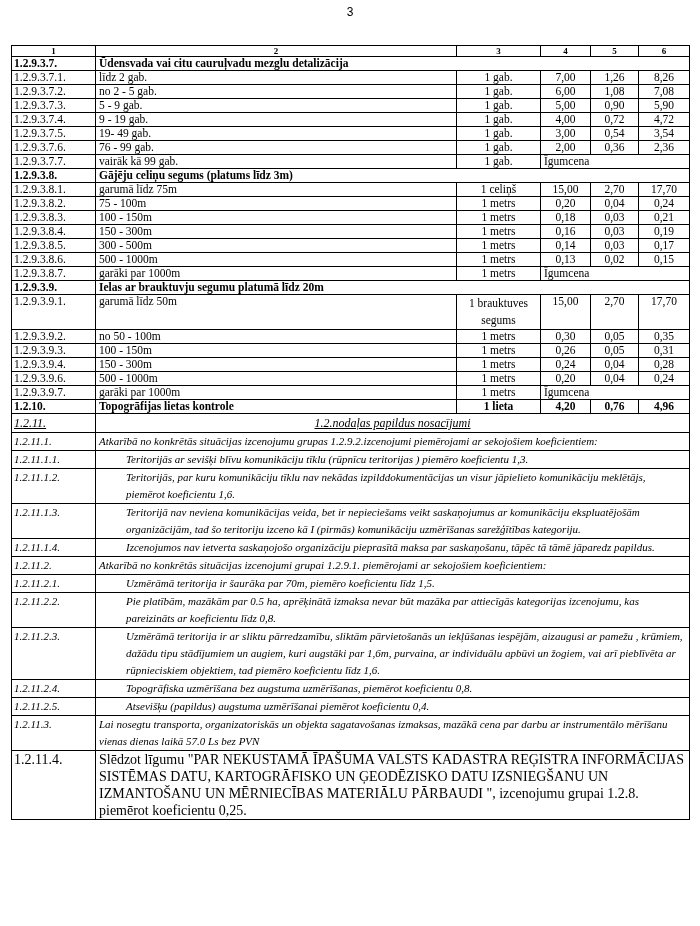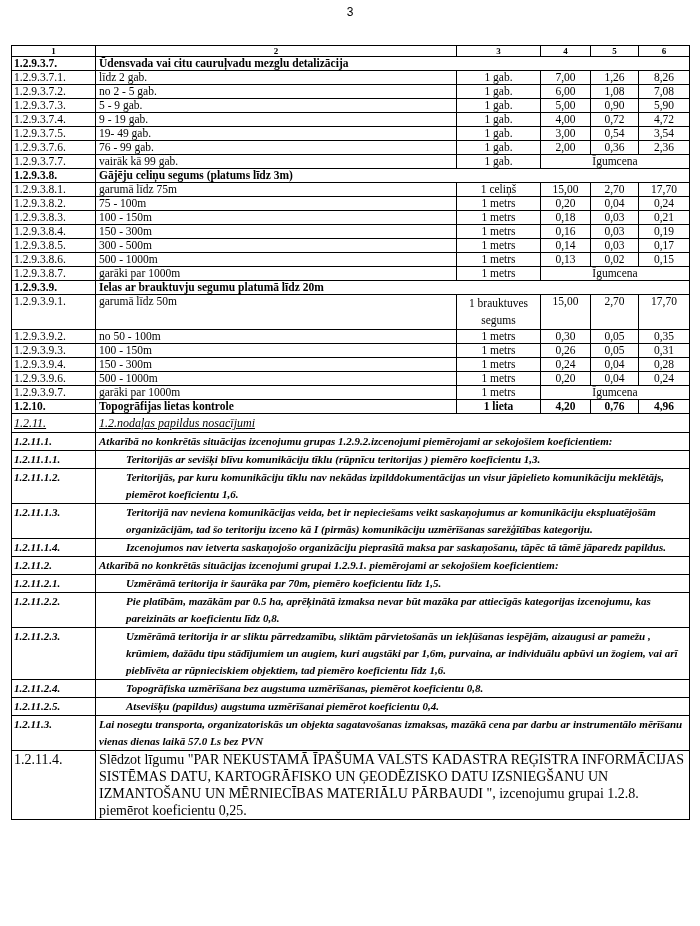--- a/index.html
+++ b/index.html
@@ -7,27 +7,27 @@
          font-family: "Liberation Serif", serif; color: #000; }
   .page-num { position: absolute; top: 5px; left: 0; width: 700px; text-align: center;
               font-family: "Liberation Sans", sans-serif; font-size: 12px; }
   table { position: absolute; top: 45px; left: 11px; width: 678px;
           border-collapse: collapse; table-layout: fixed; font-size: 11.5px; }
   td { border: 1px solid #000; padding: 0 3px; line-height: 13px; vertical-align: top; }
   tr.hdr td { font-weight: bold; text-align: center; font-size: 9px; line-height: 10px; }
   td.c3, td.c4, td.c5, td.c6 { text-align: center; }
   tr.sec td { font-weight: bold; }
   td.code { padding-left: 2px; margin-left: 15px; }
-  tr.it td { font-style: italic; font-weight: bold; font-size: 11px; line-height: 17px; }
+  tr.it td { font-style: italic; font-weight: normal; font-size: 11px; line-height: 17px; }
   tr.it td.ind { padding-left: 30px; }
   tr.title td { font-style: italic; font-size: 12px; line-height: 18px; }
-  tr.title td.ttl { text-align: left; text-decoration: underline; }
+  tr.title td.ttl { text-align: center; text-decoration: underline; }
   tr.title td.code { text-decoration: underline; }
   tr.plain td { font-size: 14px; line-height: 17px; }
-  .merged { text-align: center; margin-left: 18px; }
+  .merged { text-align: left; margin-left: 18px; }
 </style>
 </head>
 <body>
 
 <div class="page-num">3</div>
 
 <table>
   <colgroup>
     <col style="width:84px">
       <col style="width:361px">

